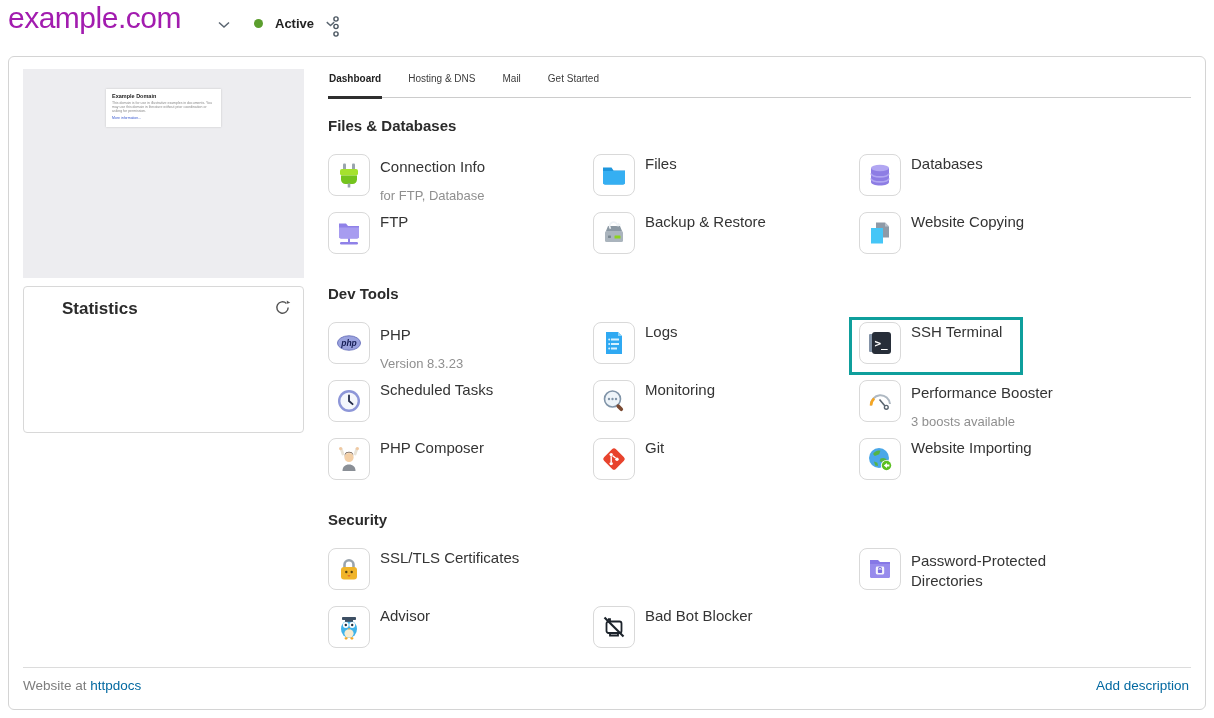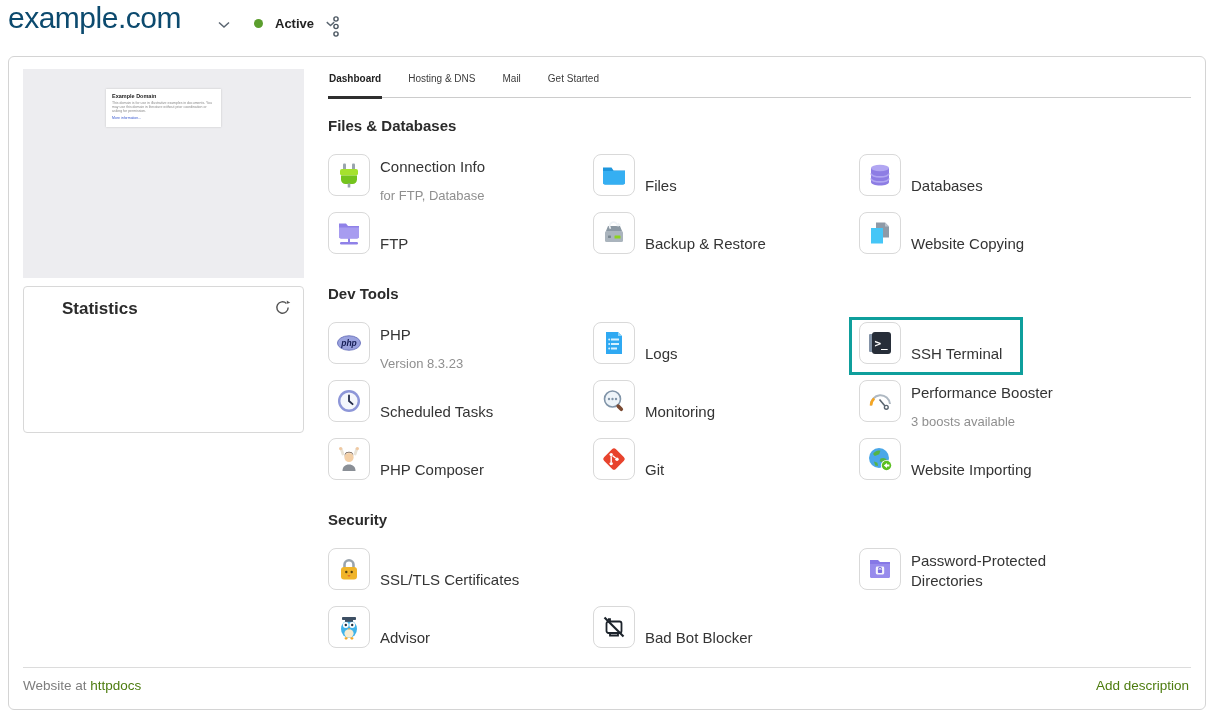--- a/index.html
+++ b/index.html
@@ -2,21 +2,21 @@
 <html><head>
 <meta charset="utf-8">
 <style>
   * { box-sizing: border-box; margin: 0; padding: 0; }
   html,body { width:1214px; height:718px; background:#fff; overflow:hidden;
               font-family:"Liberation Sans","DejaVu Sans",sans-serif; }
 
   
   .topbar { position:absolute; left:0; top:0; width:1214px; height:56px; background:#fff; }
   .domain-title { position:absolute; left:8px; top:1px; font-size:30px; font-weight:400;
-                  color:#0c4a6e; letter-spacing:-0.5px; }
+                  color:#a21caf; letter-spacing:-0.5px; }
   .title-chev { position:absolute; left:218px; top:21px; cursor:pointer; }
   .status-wrap { position:absolute; left:254px; top:16px; display:flex; align-items:center; gap:12px; cursor:pointer; }
   .status-dot { width:9px; height:9px; border-radius:50%; background:#5b9e2d; }
   .status-label { font-size:13px; font-weight:700; color:#222; }
   .kebab { position:absolute; left:331px; top:15px; cursor:pointer; }
 
   
   .card { position:absolute; left:8px; top:56px; width:1198px; height:654px;
           background:#fff; border:1px solid #d4d4d4; border-radius:6px; }
 
@@ -41,32 +41,32 @@
   .tab { position:relative; font-size:10px; color:#3c3c3c; padding:2px 1px 0 1px; cursor:pointer; }
   .tab.active { font-weight:700; color:#222; }
   .tab.active::after { content:""; position:absolute; left:0; right:0; bottom:-2px; height:3px; background:#2e2e2e; }
 
   .sec-head { position:absolute; left:0; font-size:15px; font-weight:700; color:#2b2b2b; }
   .row { position:absolute; left:0; width:100%; height:42px; }
   .cell { position:absolute; top:0; height:42px; display:flex; align-items:flex-start; gap:10px; cursor:pointer; }
   .c1 { left:0; width:260px; } .c2 { left:265px; width:260px; } .c3 { left:531px; width:332px; }
   .tile { flex:0 0 42px; width:42px; height:42px; border:1px solid #d9d9d9; border-radius:8px;
           background:#fff; display:flex; align-items:center; justify-content:center; }
-  .txt { display:flex; flex-direction:column; justify-content:flex-end; min-height:42px; }
+  .txt { display:flex; flex-direction:column; justify-content:flex-start; min-height:42px; }
   .txt.topalign { justify-content:flex-start; padding-top:3px; }
   .lbl { font-size:15px; color:#343434; line-height:20px; }
   .lbl.wrap { width:170px; }
   .sub { font-size:13px; color:#8f8f8f; margin-top:11px; }
   .cell.hl::before { content:""; position:absolute; left:-10px; top:-5px; width:168px; height:52px;
                      border:3px solid #0f9f9c; pointer-events:none; }
 
   
   .divider { position:absolute; left:14px; top:610px; width:1168px; height:1px; background:#dcdcdc; }
   .foot-left { position:absolute; left:14px; top:621px; font-size:13.5px; color:#7d7d7d; }
-  .foot-left a, .foot-right a { color:#4d7c0f; text-decoration:none; cursor:pointer; }
+  .foot-left a, .foot-right a { color:#0369a1; text-decoration:none; cursor:pointer; }
   .foot-right { position:absolute; right:16px; top:621px; font-size:13.5px; }
   svg { display:block; }
 </style>
 </head>
 <body>
 
 <div class="topbar">
   <div class="domain-title">example.com</div>
   <span class="title-chev">
     <svg width="12" height="8" viewBox="0 0 12 8">

